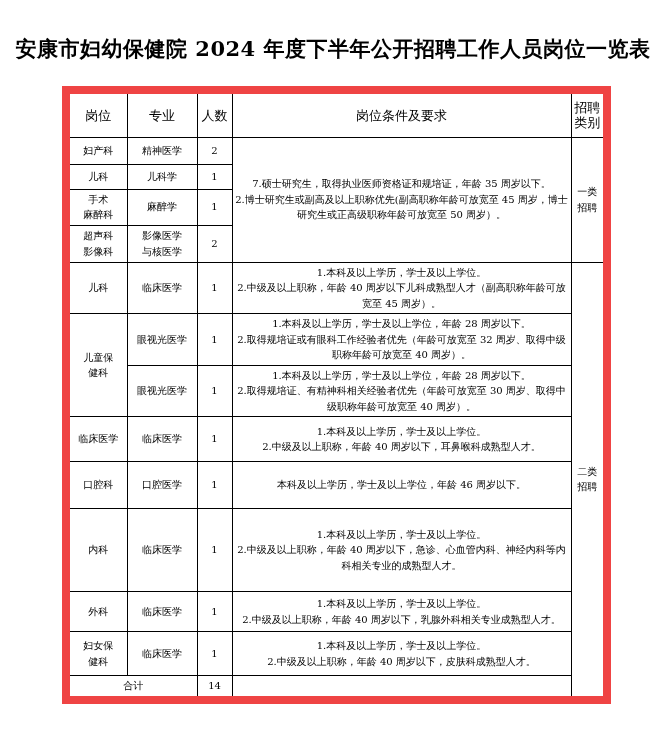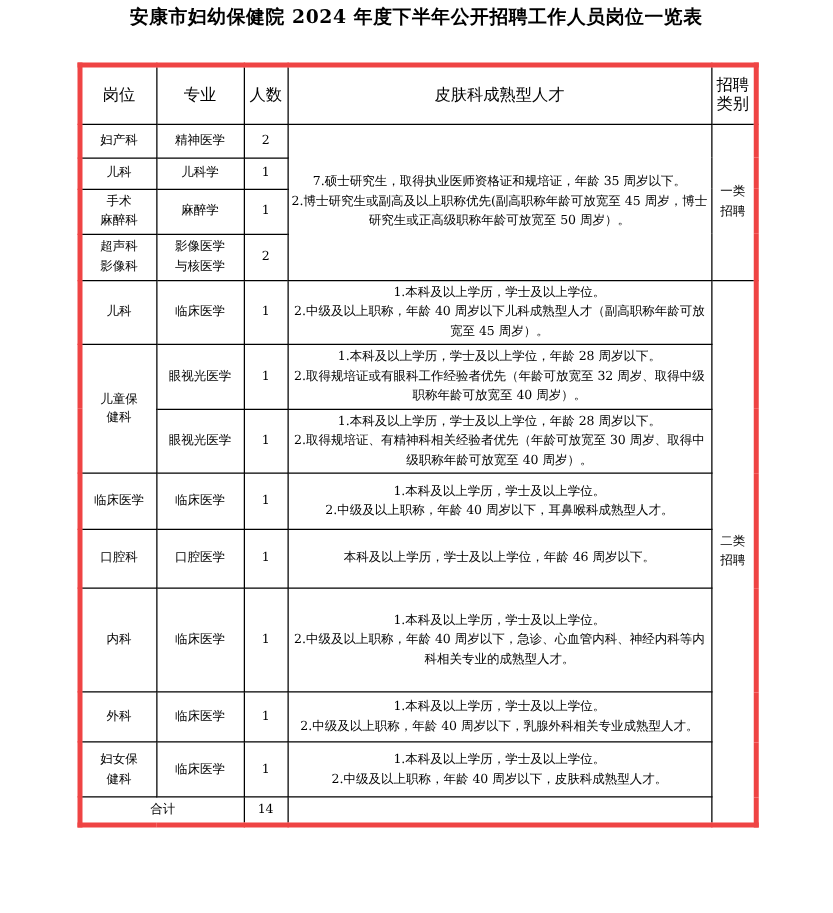--- a/index.html
+++ b/index.html
@@ -3,22 +3,23 @@
 <meta charset="utf-8">
 <style>
   * { box-sizing: border-box; margin: 0; padding: 0; }
   html, body {
     width: 666px; height: 730px;
     background: #ffffff;
     color: #000000;
     font-family: "DejaVu Serif", "Liberation Serif", serif;
   }
   .doc-title {
+    padding-top: 36px;
     text-align: center;
-    font-size: 15px;
+    font-size: 21px;
     font-weight: bold;
     letter-spacing: 0.5px;
     line-height: 26px;
   }
   table.recruit {
     border-collapse: collapse;
     table-layout: fixed;
     margin-left: 62px;
     margin-top: 24px;
     width: 541px;
@@ -32,21 +33,21 @@
     border: 1px solid #000000;
     font-size: 10px;
     font-weight: normal;
     line-height: 15.5px;
     text-align: center;
     vertical-align: middle;
     white-space: pre-line;
     padding: 2px 2px;
     overflow: hidden;
   }
-  table.recruit { border: 4px solid #ef4444; }
+  table.recruit { border: 8px solid #ef4444; }
   table.recruit th { font-size: 13px; }
   td.req {
     text-align: left;
     padding: 2px 3px;
   }
   tr.total-row td { border-top: 1px solid #b0b0b0; }
 </style>
 </head>
 <body>
 
@@ -58,21 +59,21 @@
       <col class="c-major">
       <col class="c-count">
       <col class="c-req">
       <col class="c-cat">
   </colgroup>
   <tbody>
     <tr style="height:47px;">
       <th>岗位</th>
       <th>专业</th>
       <th>人数</th>
-      <th>皮肤科成熟型人才</th>
+      <th>岗位条件及要求</th>
       <th>招聘
 类别</th>
     </tr>
 
     <tr style="height:27px;">
       <td>妇产科</td>
       <td>精神医学</td>
       <td>2</td>
       <td class="req" rowspan="4">7.硕士研究生，取得执业医师资格证和规培证，年龄 35 周岁以下。
 2.博士研究生或副高及以上职称优先(副高职称年龄可放宽至 45 周岁，博士研究生或正高级职称年龄可放宽至 50 周岁）。</td>

